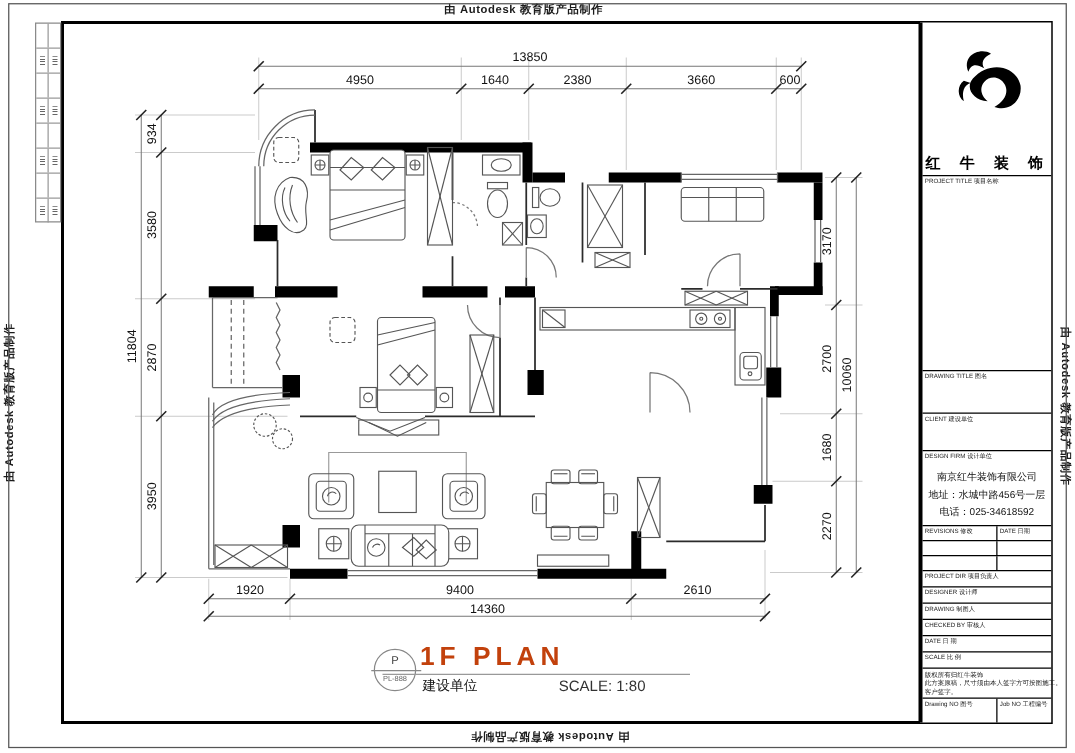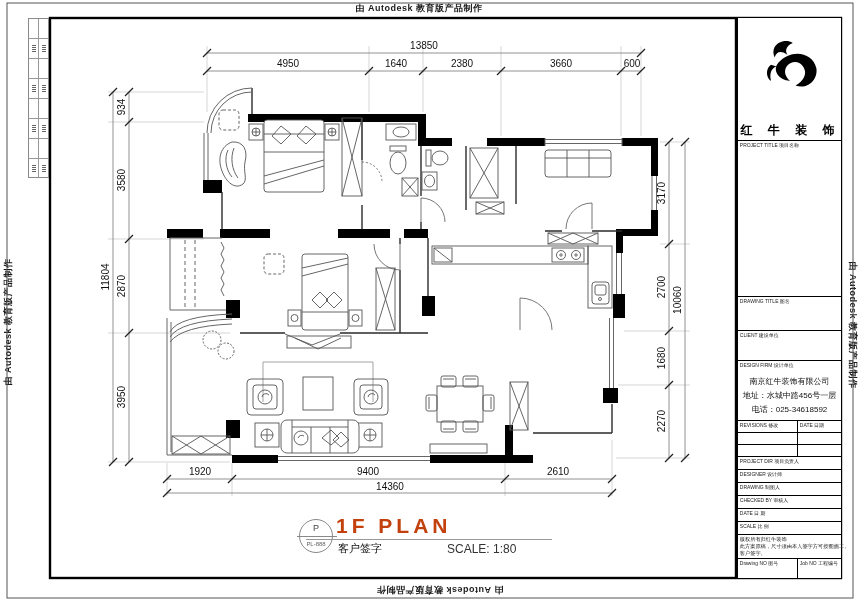--- a/index.html
+++ b/index.html
@@ -474,21 +474,21 @@
       </div>
   </div>
 
   <div class="bubble">
     <div class="mid"></div>
     <div class="t">P</div>
     <div class="b">PL-888</div>
   </div>
   <div class="planTitle">1F PLAN</div>
   <div class="underline"></div>
-  <div class="planSub">客户签字</div>
+  <div class="planSub">建设单位</div>
   <div class="planScale">SCALE: 1:80</div>
 
   <div class="tblock">
 
     <div class="abs" style="left:0;top:0;width:105px;height:122px;">
       <svg class="abs" style="left:24px;top:18px" width="58" height="70" viewBox="0 0 64 74">
         <path fill="#000" d="M14,22 C8,8 24,0 34,6 C27,9 25,14 28,19 C20,14 16,16 14,22 Z"></path>
         <path fill="#000" d="M18,28 C32,12 56,16 60,34 C62,47 50,58 37,53 C46,48 50,40 46,33 C42,26 33,25 28,31 C23,37 26,44 31,48 C18,47 11,36 18,28 Z"></path>
         <path fill="#000" d="M10,30 C4,34 4,44 10,48 C8,40 10,34 16,32 Z"></path>
       </svg>

